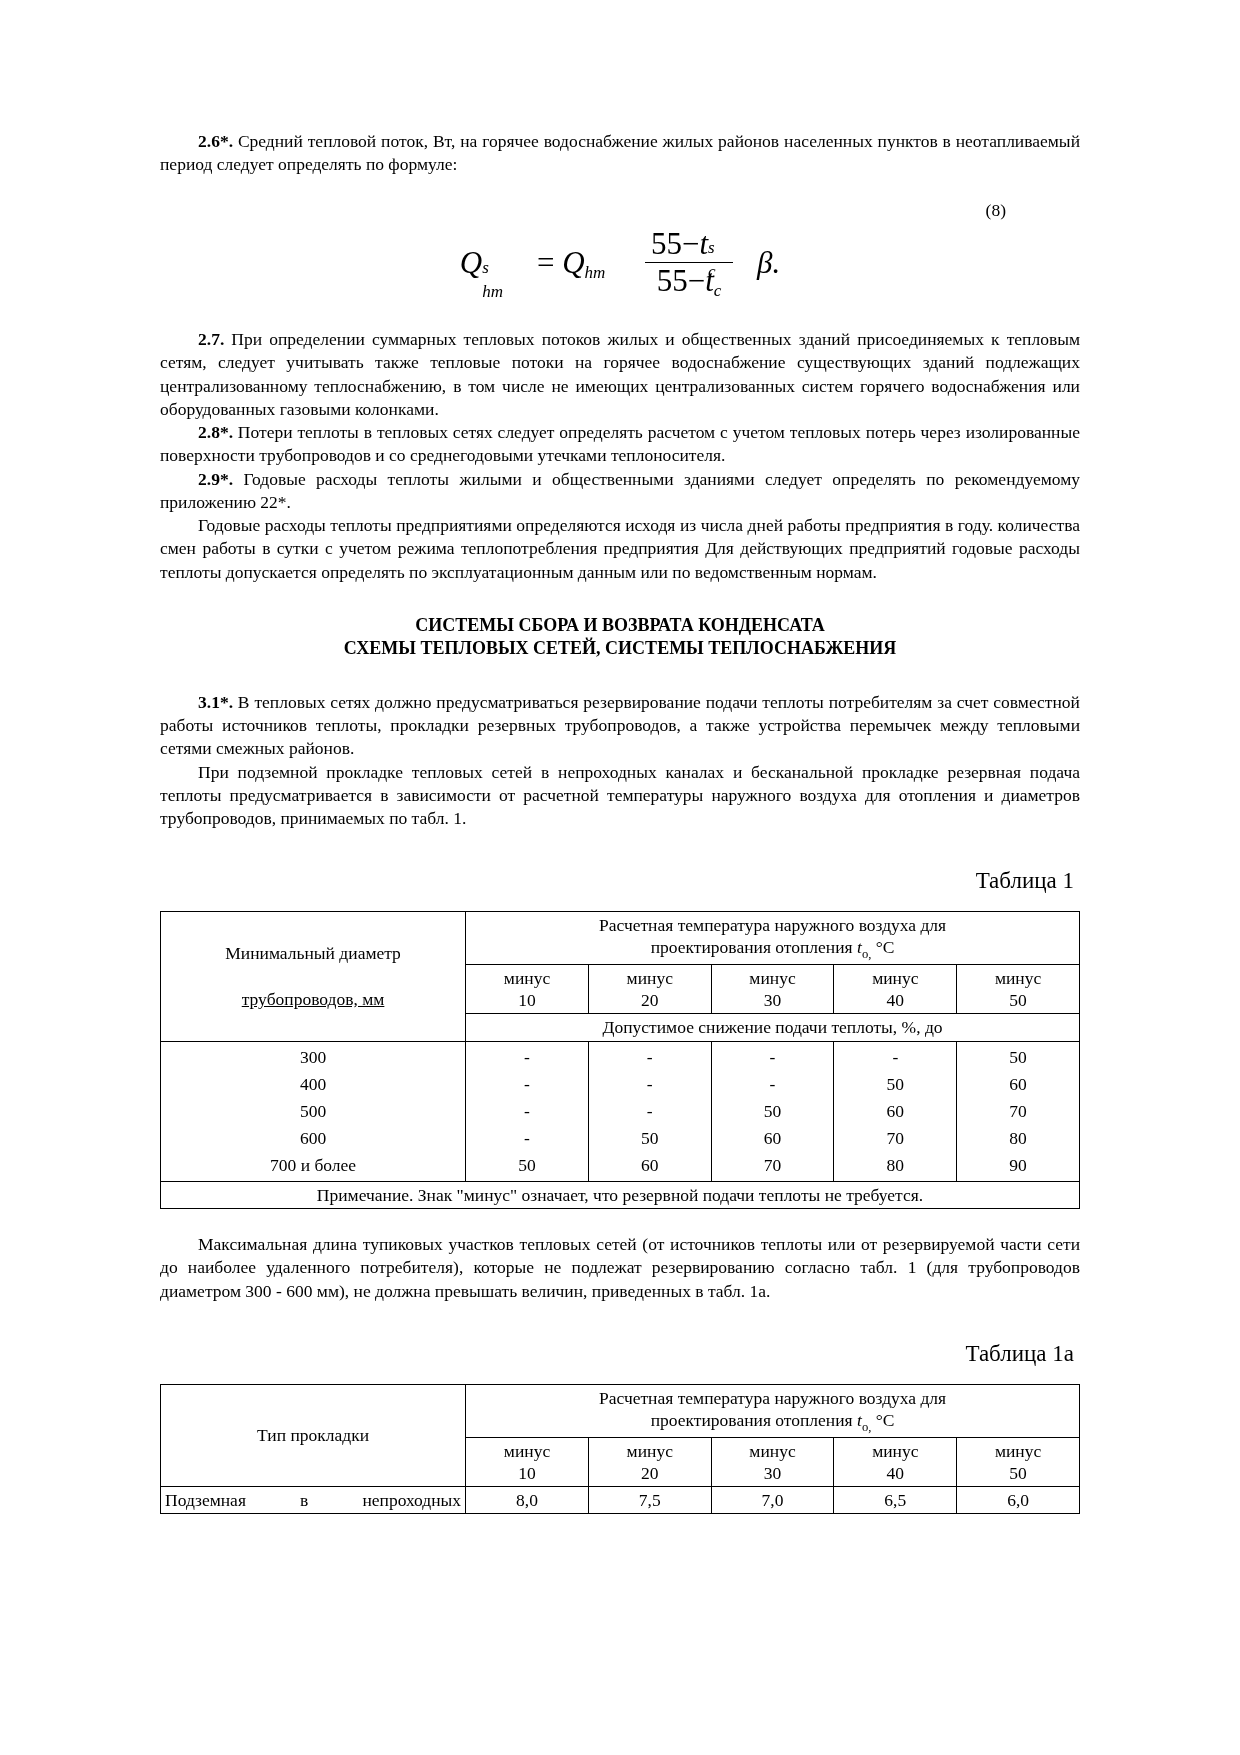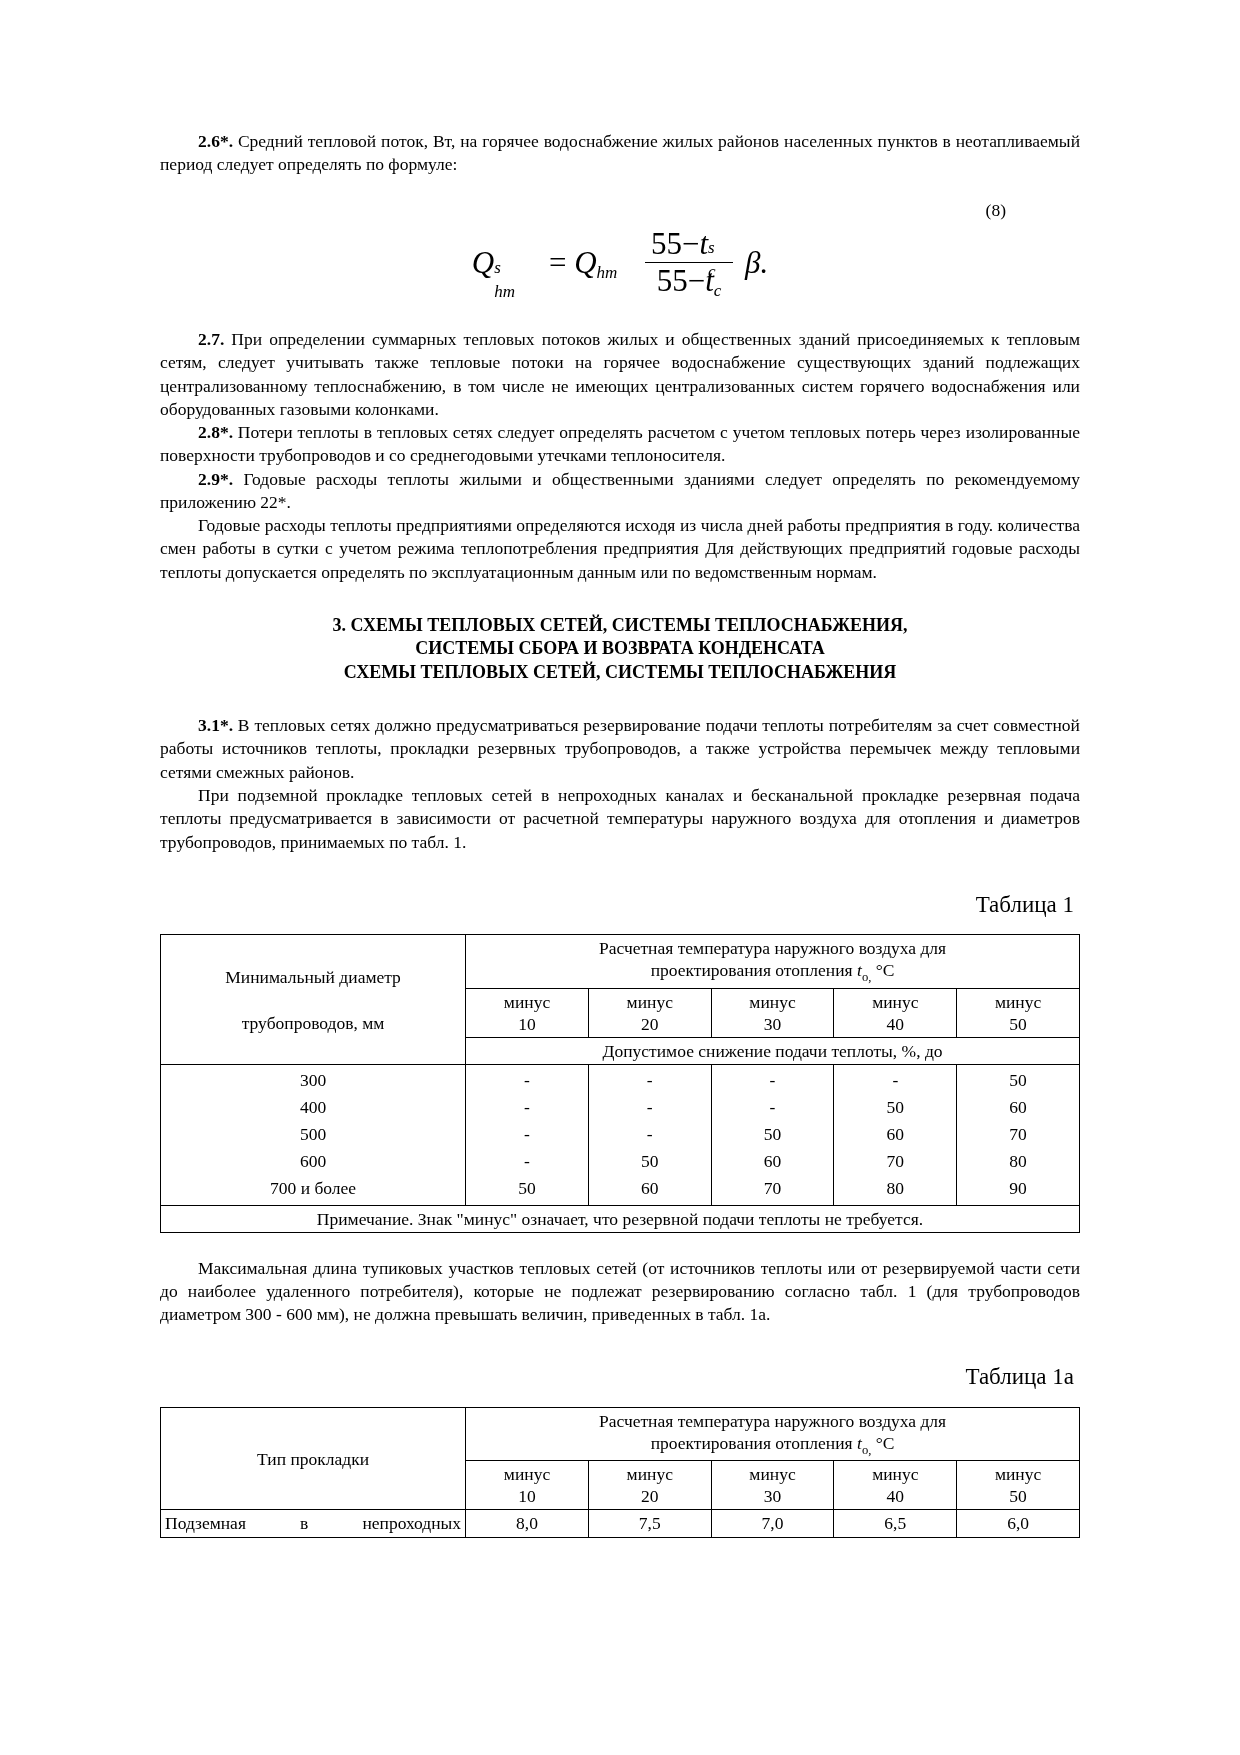--- a/index.html
+++ b/index.html
@@ -49,21 +49,21 @@
     font-family: "Liberation Serif", "DejaVu Serif", serif;
     font-size: 31px;
     padding-top: 30px;
     white-space: nowrap;
   }
   .formula .it { font-style: italic; }
   .frac {
     display: inline-block;
     vertical-align: middle;
     text-align: center;
-    margin: 0 4px;
+    margin: 0 16px;
     position: relative;
     top: -2px;
   }
   .frac .num {
     display: block;
     padding: 0 6px 1px 6px;
     border-bottom: 1.6px solid #000;
     line-height: 1.12;
   }
   .frac .den {
@@ -131,21 +131,21 @@
   }
   td.stub {
     text-align: center;
   }
   td.note {
     text-align: center;
     padding: 3px 6px;
   }
   .tvar { font-style: italic; }
   .stub-l1 { display: block; margin-bottom: 24px; }
-  .stub-l2 { display: block; }
+  .stub-l2 { display: block; text-decoration: underline; }
   td.rowsgroup {
     padding: 0;
     border: 1.3px solid #000;
   }
   .stack { display: block; font-family: Liberation Serif, serif; }
   .stack span { display: block; line-height: 1.55; }
   td.leftcell { text-align: left; padding-left: 8px; }
   .spread {
     display: flex;
     justify-content: space-between;
@@ -176,21 +176,20 @@
 
   <p class="para"><span class="b">2.7.</span><span> При определении суммарных тепловых потоков жилых и общественных зданий присоединяемых к тепловым сетям, следует учитывать также тепловые потоки на горячее водоснабжение существующих зданий подлежащих централизованному теплоснабжению, в том числе не имеющих централизованных систем горячего водоснабжения или оборудованных газовыми колонками.</span></p>
 
   <p class="para"><span class="b">2.8*.</span><span> Потери теплоты в тепловых сетях следует определять расчетом с учетом тепловых потерь через изолированные поверхности трубопроводов и со среднегодовыми утечками теплоносителя.</span></p>
 
   <p class="para"><span class="b">2.9*.</span><span> Годовые расходы теплоты жилыми и общественными зданиями следует определять по рекомендуемому приложению 22*.</span></p>
 
   <p class="para">Годовые расходы теплоты предприятиями определяются исходя из числа дней работы предприятия в году. количества смен работы в сутки с учетом режима теплопотребления предприятия Для действующих предприятий годовые расходы теплоты допускается определять по эксплуатационным данным или по ведомственным нормам.</p>
 
   <div class="heading-block">
-    <h2 class="heading">3. СХЕМЫ ТЕПЛОВЫХ СЕТЕЙ, СИСТЕМЫ ТЕПЛОСНАБЖЕНИЯ,</h2>
     <h2 class="heading">СИСТЕМЫ СБОРА И ВОЗВРАТА КОНДЕНСАТА</h2>
   </div>
 
   <div class="heading-block2">
     <h2 class="heading">СХЕМЫ ТЕПЛОВЫХ СЕТЕЙ, СИСТЕМЫ ТЕПЛОСНАБЖЕНИЯ</h2>
   </div>
 
   <p class="para"><span class="b">3.1*.</span><span> В тепловых сетях должно предусматриваться резервирование подачи теплоты потребителям за счет совместной работы источников теплоты, прокладки резервных трубопроводов, а также устройства перемычек между тепловыми сетями смежных районов.</span></p>
 
   <p class="para">При подземной прокладке тепловых сетей в непроходных каналах и бесканальной прокладке резервная подача теплоты предусматривается в зависимости от расчетной температуры наружного воздуха для отопления и диаметров трубопроводов, принимаемых по табл. 1.</p>

